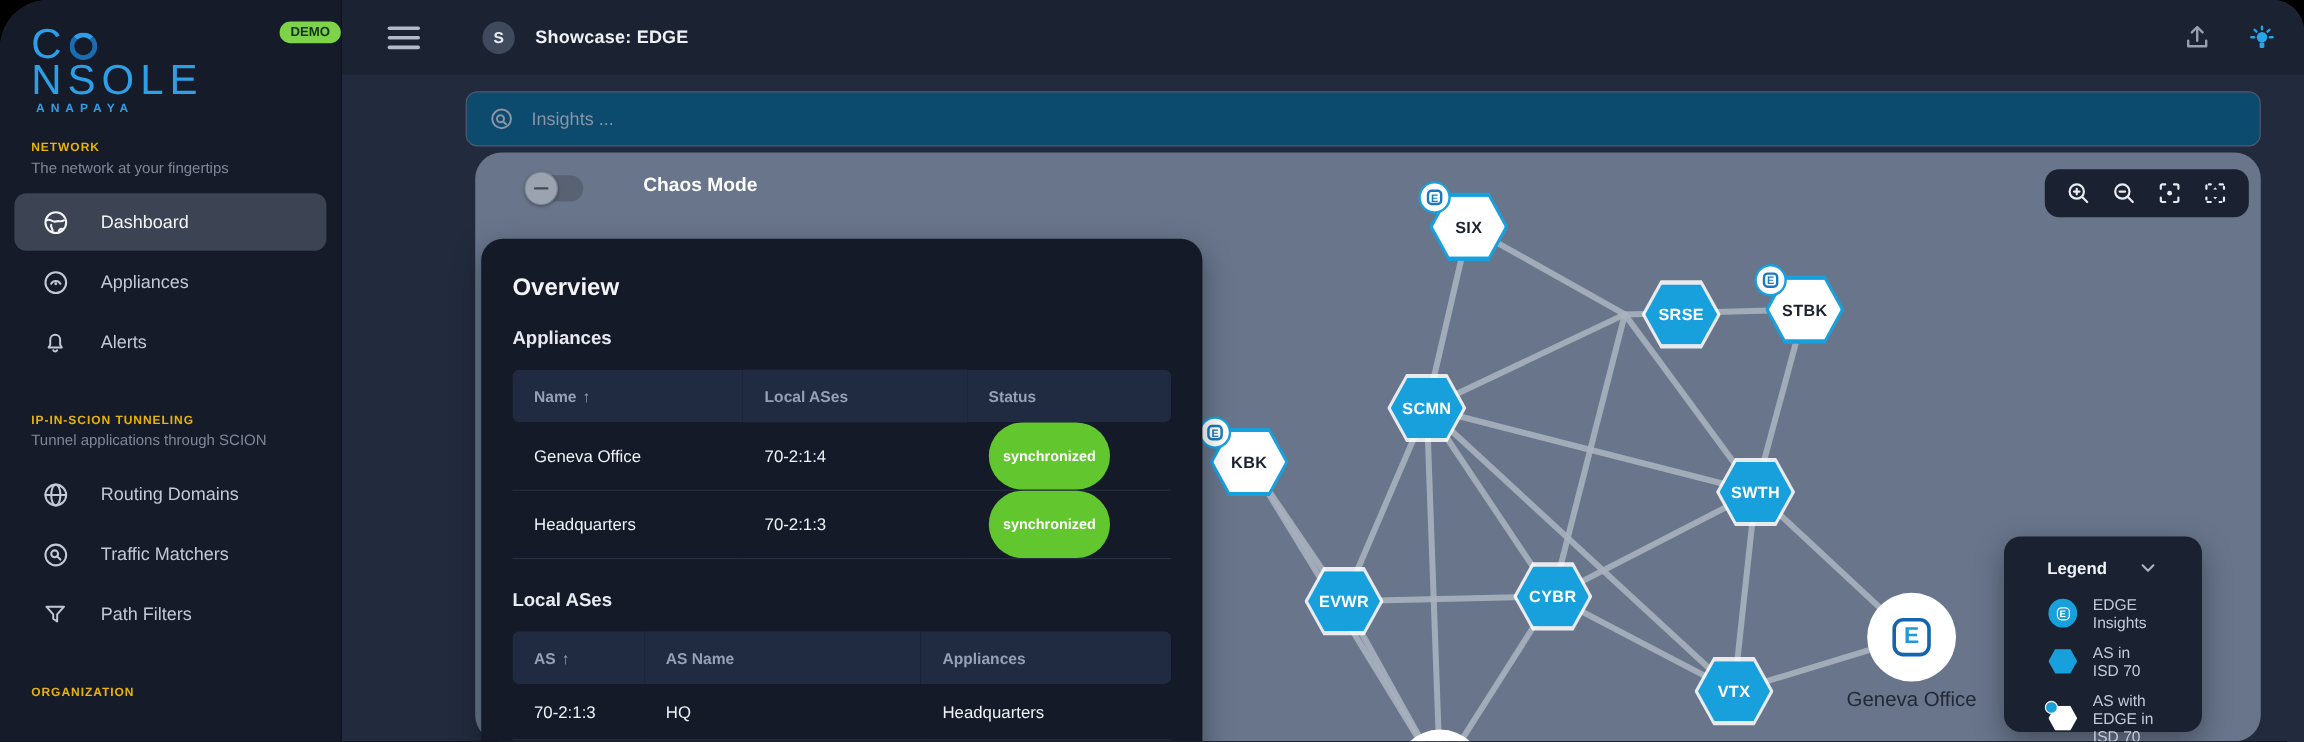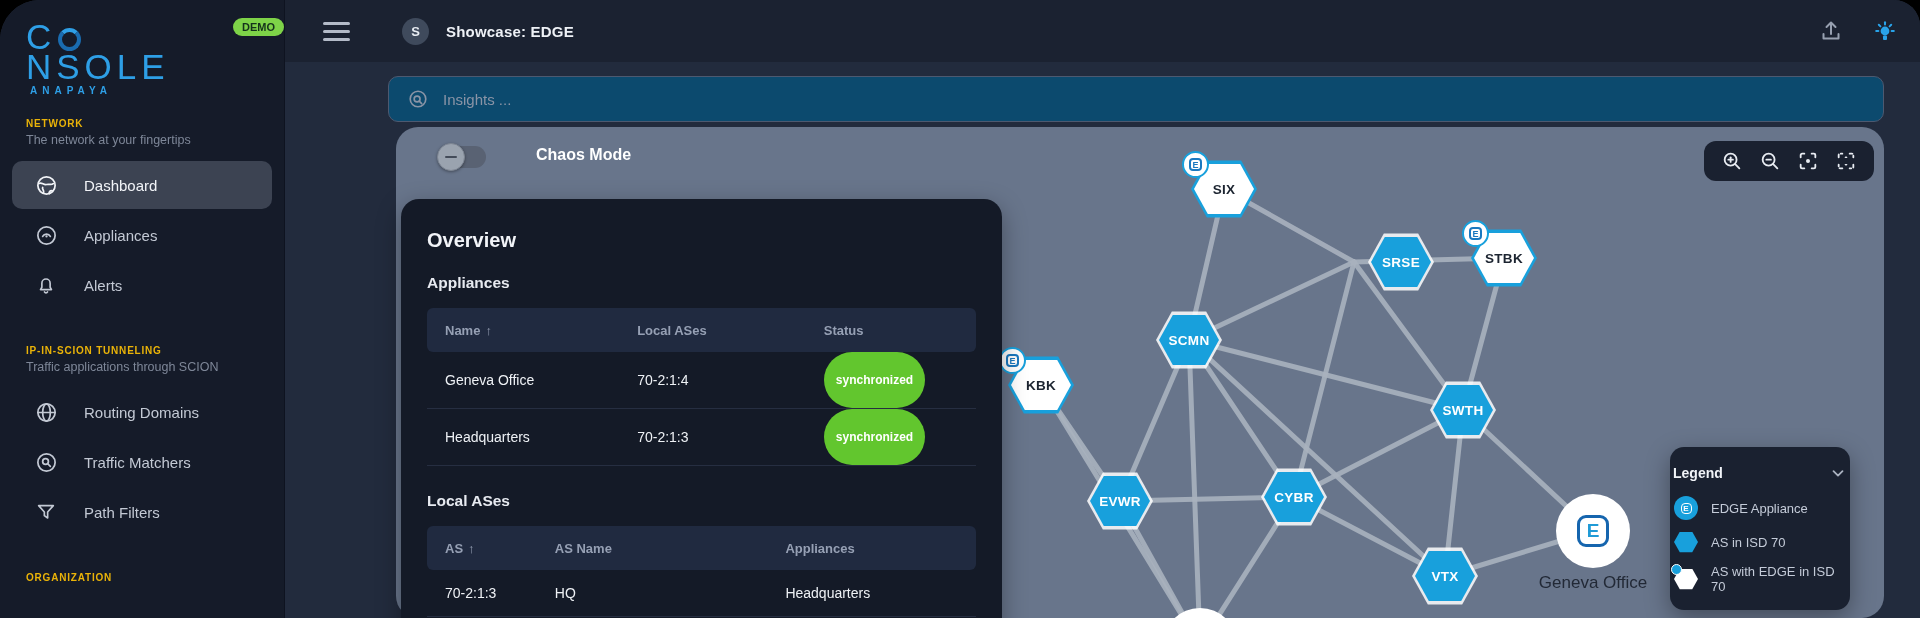--- a/index.html
+++ b/index.html
@@ -97,22 +97,22 @@
   .ptable thead tr { background:#202a40; }
   .ptable th { color:#96a0b4; font-size:13px; font-weight:600; text-align:left; height:44px; padding-left:18px; }
   .ptable th:first-child { border-radius:6px 0 0 6px; }
   .ptable th:last-child { border-radius:0 6px 6px 0; }
   .ptable td { color:#eef1f5; font-size:14px; height:46px; padding-left:18px; border-bottom:1px solid #262e41; }
   .sort-arrow { color:#96a0b4; margin-left:5px; }
   .pill { display:inline-block; background:#62c62e; color:#fff; font-size:12px; font-weight:700;
     border-radius:999px; padding:21px 12px; }
 
   
-  .legend { position:absolute; left:1670px; top:447px; width:180px; height:163px; background:#1a2130;
-    border-radius:14px; box-shadow:0 8px 24px rgba(0,0,0,.35); z-index:40; padding:17px 3px; }
+  .legend { position:absolute; left:1670px; top:447px; width:165px; height:163px; background:#1a2130;
+    border-radius:14px; box-shadow:0 8px 24px rgba(0,0,0,.35); z-index:40; padding:17px 36px; }
   .legend-head { display:flex; align-items:center; justify-content:space-between; margin-bottom:14px; }
   .legend-head .lg-title { color:#f0f3f7; font-size:14px; font-weight:700; }
   .legend-item { display:flex; align-items:center; margin-top:10px; }
   .legend-item .lg-label { color:#c4cbd8; font-size:13px; margin-left:12px; }
   .lg-ic { width:26px; height:24px; position:relative; display:flex; align-items:center; justify-content:center; flex:none; }
   .lg-circle { width:24px; height:24px; border-radius:50%; background:#18a0dc; display:flex; align-items:center; justify-content:center; }
   .lg-circle .a-glyph { border-color:#fff; color:#fff; width:11px; height:11px; font-size:8px; border-width:1.6px; }
   .lg-hex { width:24px; height:21px; clip-path:polygon(24% 1%, 76% 1%, 100% 50%, 76% 99%, 24% 99%, 0% 50%); }
   .lg-hex.blue { background:#18a0dc; }
   .lg-hex.white { background:#fff; }
@@ -194,21 +194,21 @@
           <svg class="ic" width="22" height="22" viewBox="0 0 24 24" fill="none" stroke="#c3c9d4" stroke-width="1.8" stroke-linecap="round" stroke-linejoin="round">
             <path d="M6 17h12l-1.5-2.5V10a4.5 4.5 0 0 0-9 0v4.5L6 17z"></path>
               <path d="M10.3 19.5a1.9 1.9 0 0 0 3.4 0"></path>
           </svg>
           </span>
         <span class="nv-label">Alerts</span>
       </div>
 
       <div class="nav-gap"></div>
       <div class="nav-section-title">IP-IN-SCION TUNNELING</div>
-      <div class="nav-section-sub">Traffic applications through SCION</div>
+      <div class="nav-section-sub">Tunnel applications through SCION</div>
 
       <div class="nav-item">
         <span class="nv-icon">
           <svg class="ic" width="23" height="23" viewBox="0 0 24 24" fill="none" stroke="#c3c9d4" stroke-width="1.8" stroke-linecap="round">
             <circle cx="12" cy="12" r="9"></circle>
               <ellipse cx="12" cy="12" rx="4" ry="9"></ellipse>
               <path d="M3 12h18"></path>
           </svg>
           </span>
         <span class="nv-label">Routing Domains</span>
@@ -447,21 +447,21 @@
             <path d="M6 9.5 12 15.5 18 9.5"></path>
           </svg>
       </span>
     </div>
     <div class="legend-item">
       <span class="lg-ic">
           <span class="lg-circle">
             <span class="a-glyph">E</span>
           </span>
         </span>
-      <span class="lg-label">EDGE Appliance</span>
+      <span class="lg-label">EDGE Insights</span>
     </div>
     <div class="legend-item">
       <span class="lg-ic">
           <span class="lg-hex blue"></span>
         </span>
       <span class="lg-label">AS in ISD 70</span>
     </div>
     <div class="legend-item">
       <span class="lg-ic">
           <span class="lg-hex white"></span>

